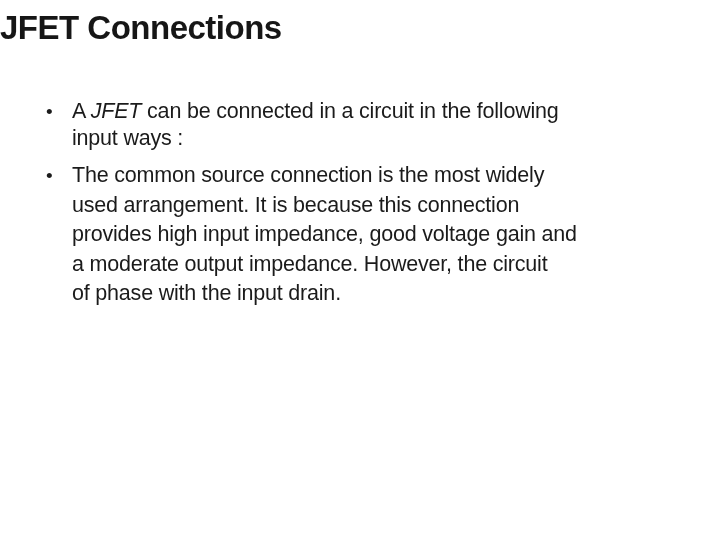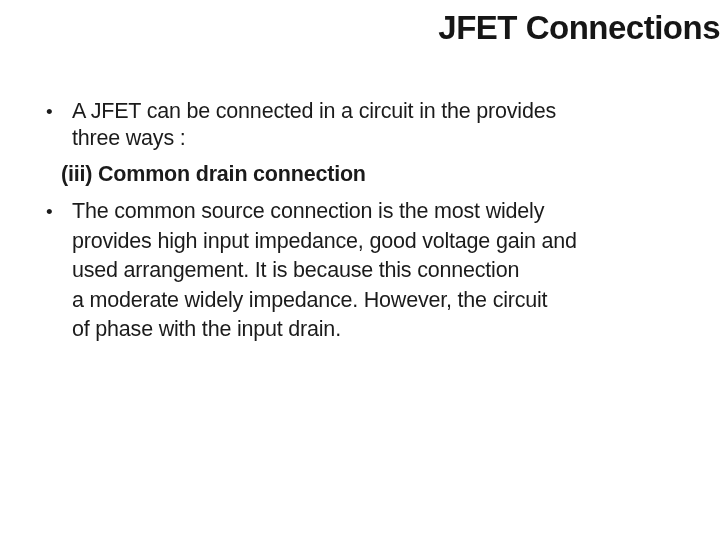--- a/index.html
+++ b/index.html
@@ -18,21 +18,21 @@
     position: relative;
     width: 720px;
     height: 540px;
     background: #ffffff;
   }
   .title {
     position: absolute;
     top: 9px;
     left: 0;
     width: 100%;
-    text-align: right;
+    text-align: left;
     font-size: 33px;
     font-weight: bold;
     letter-spacing: -0.5px;
     line-height: 38px;
     color: #161616;
   }
   .slide-body {
     position: absolute;
     left: 45px;
     top: 98px;
@@ -53,36 +53,35 @@
   .bullet {
     position: absolute;
     left: 1px;
     top: 0;
     font-size: 19px;
   }
   .indent-t  { padding-left: 27px; }
   .indent-i1 { padding-left: 26px; }
   .indent-i2 { padding-left: 16px; }
   .run.b { font-weight: bold; }
-  .run.i { }
+  .run.i { font-style: italic; }
 </style>
 </head>
 <body style="background: rgb(255, 255, 255); color: rgb(27, 27, 27);">
 
 <div class="slide">
   <div class="title">JFET Connections</div>
   <div class="slide-body">
       <div class="para">
-        <div class="line indent-t"><span class="bullet">•</span><span class="run">A </span><span class="run i">JFET</span><span class="run"> can be connected in a circuit in the provides</span></div>
-        <div class="line indent-t"><span class="run">three ways :</span></div>
+        <div class="line indent-t"><span class="bullet">•</span><span class="run">A </span><span class="run i">JFET</span><span class="run"> can be connected in a circuit in the following</span></div>
+        <div class="line indent-t"><span class="run">input ways :</span></div>
       </div>
       <div class="para">
-        <div class="line indent-i2"><span class="run b">(</span><span class="run b i">iii</span><span class="run b">) Common drain connection</span></div>
       </div>
       <div class="para">
         <div class="line indent-t"><span class="bullet">•</span><span class="run">The common source connection is the most widely</span></div>
+        <div class="line indent-t"><span class="run">used arrangement. It is because this connection</span></div>
         <div class="line indent-t"><span class="run">provides high input impedance, good voltage gain and</span></div>
-        <div class="line indent-t"><span class="run">used arrangement. It is because this connection</span></div>
-        <div class="line indent-t"><span class="run">a moderate widely impedance. However, the circuit</span></div>
+        <div class="line indent-t"><span class="run">a moderate output impedance. However, the circuit</span></div>
         <div class="line indent-t"><span class="run">of phase with the input drain.</span></div>
       </div>
     </div>
 </div>
 
 </body></html>

